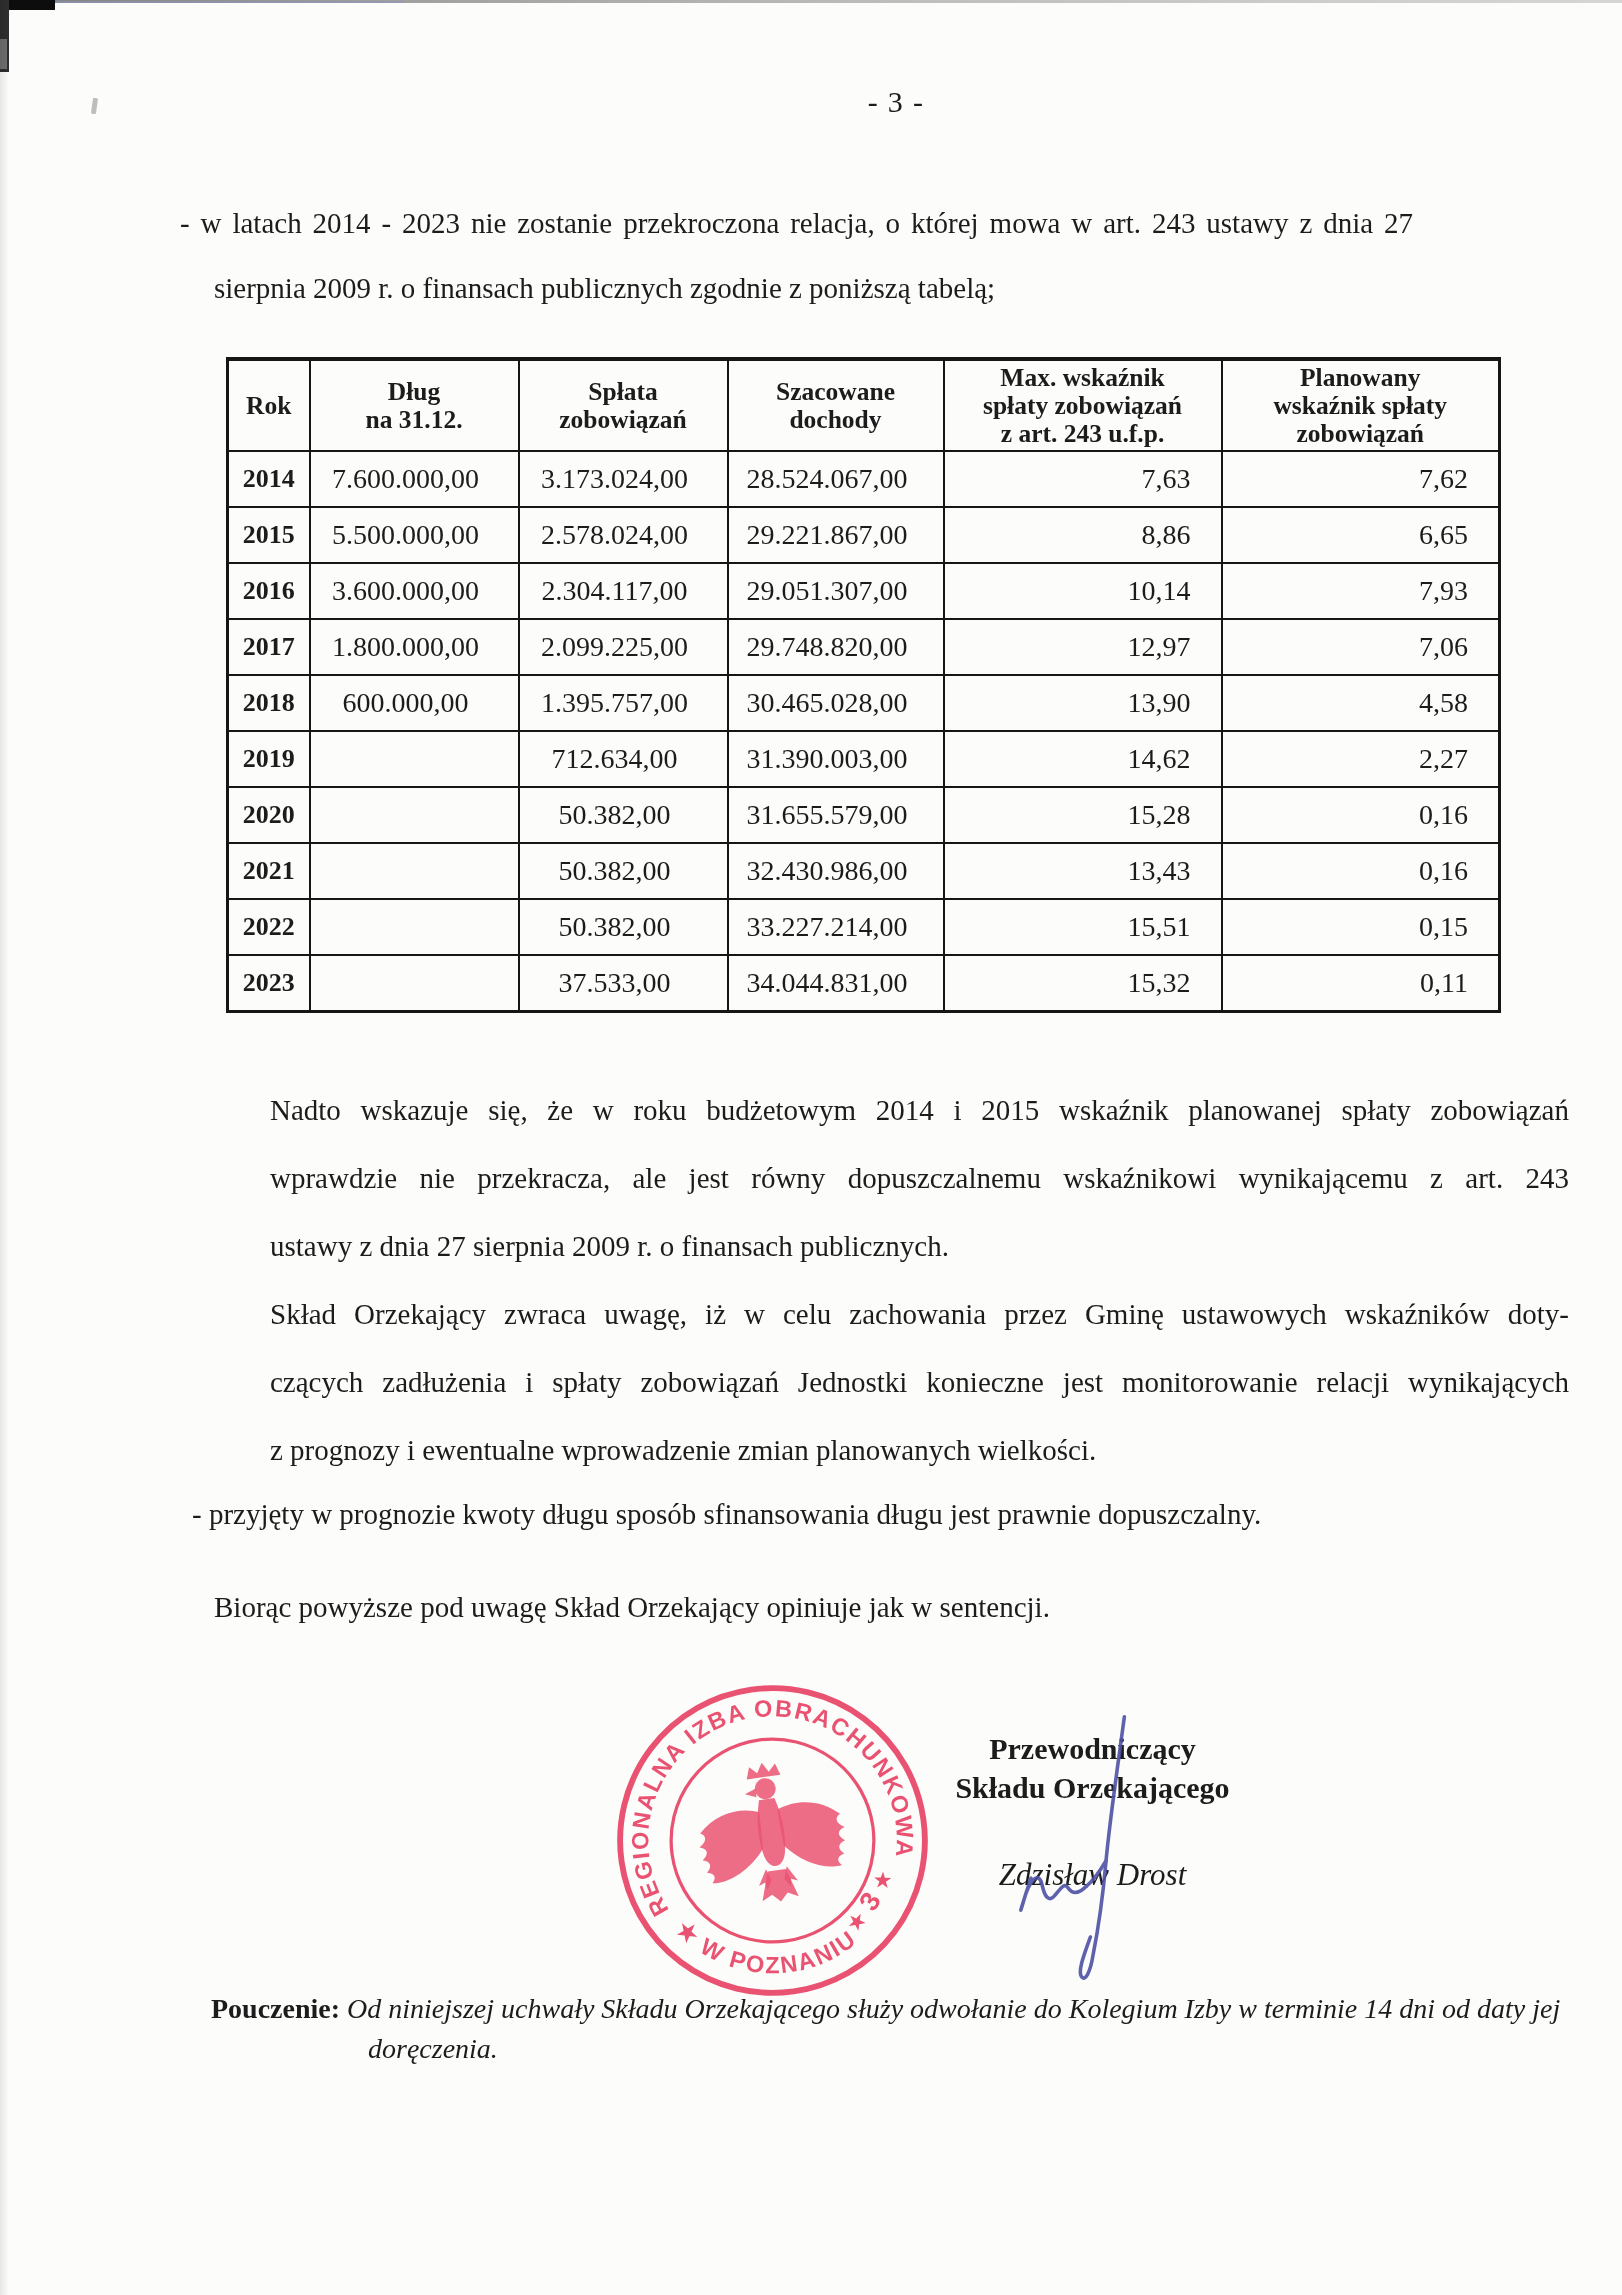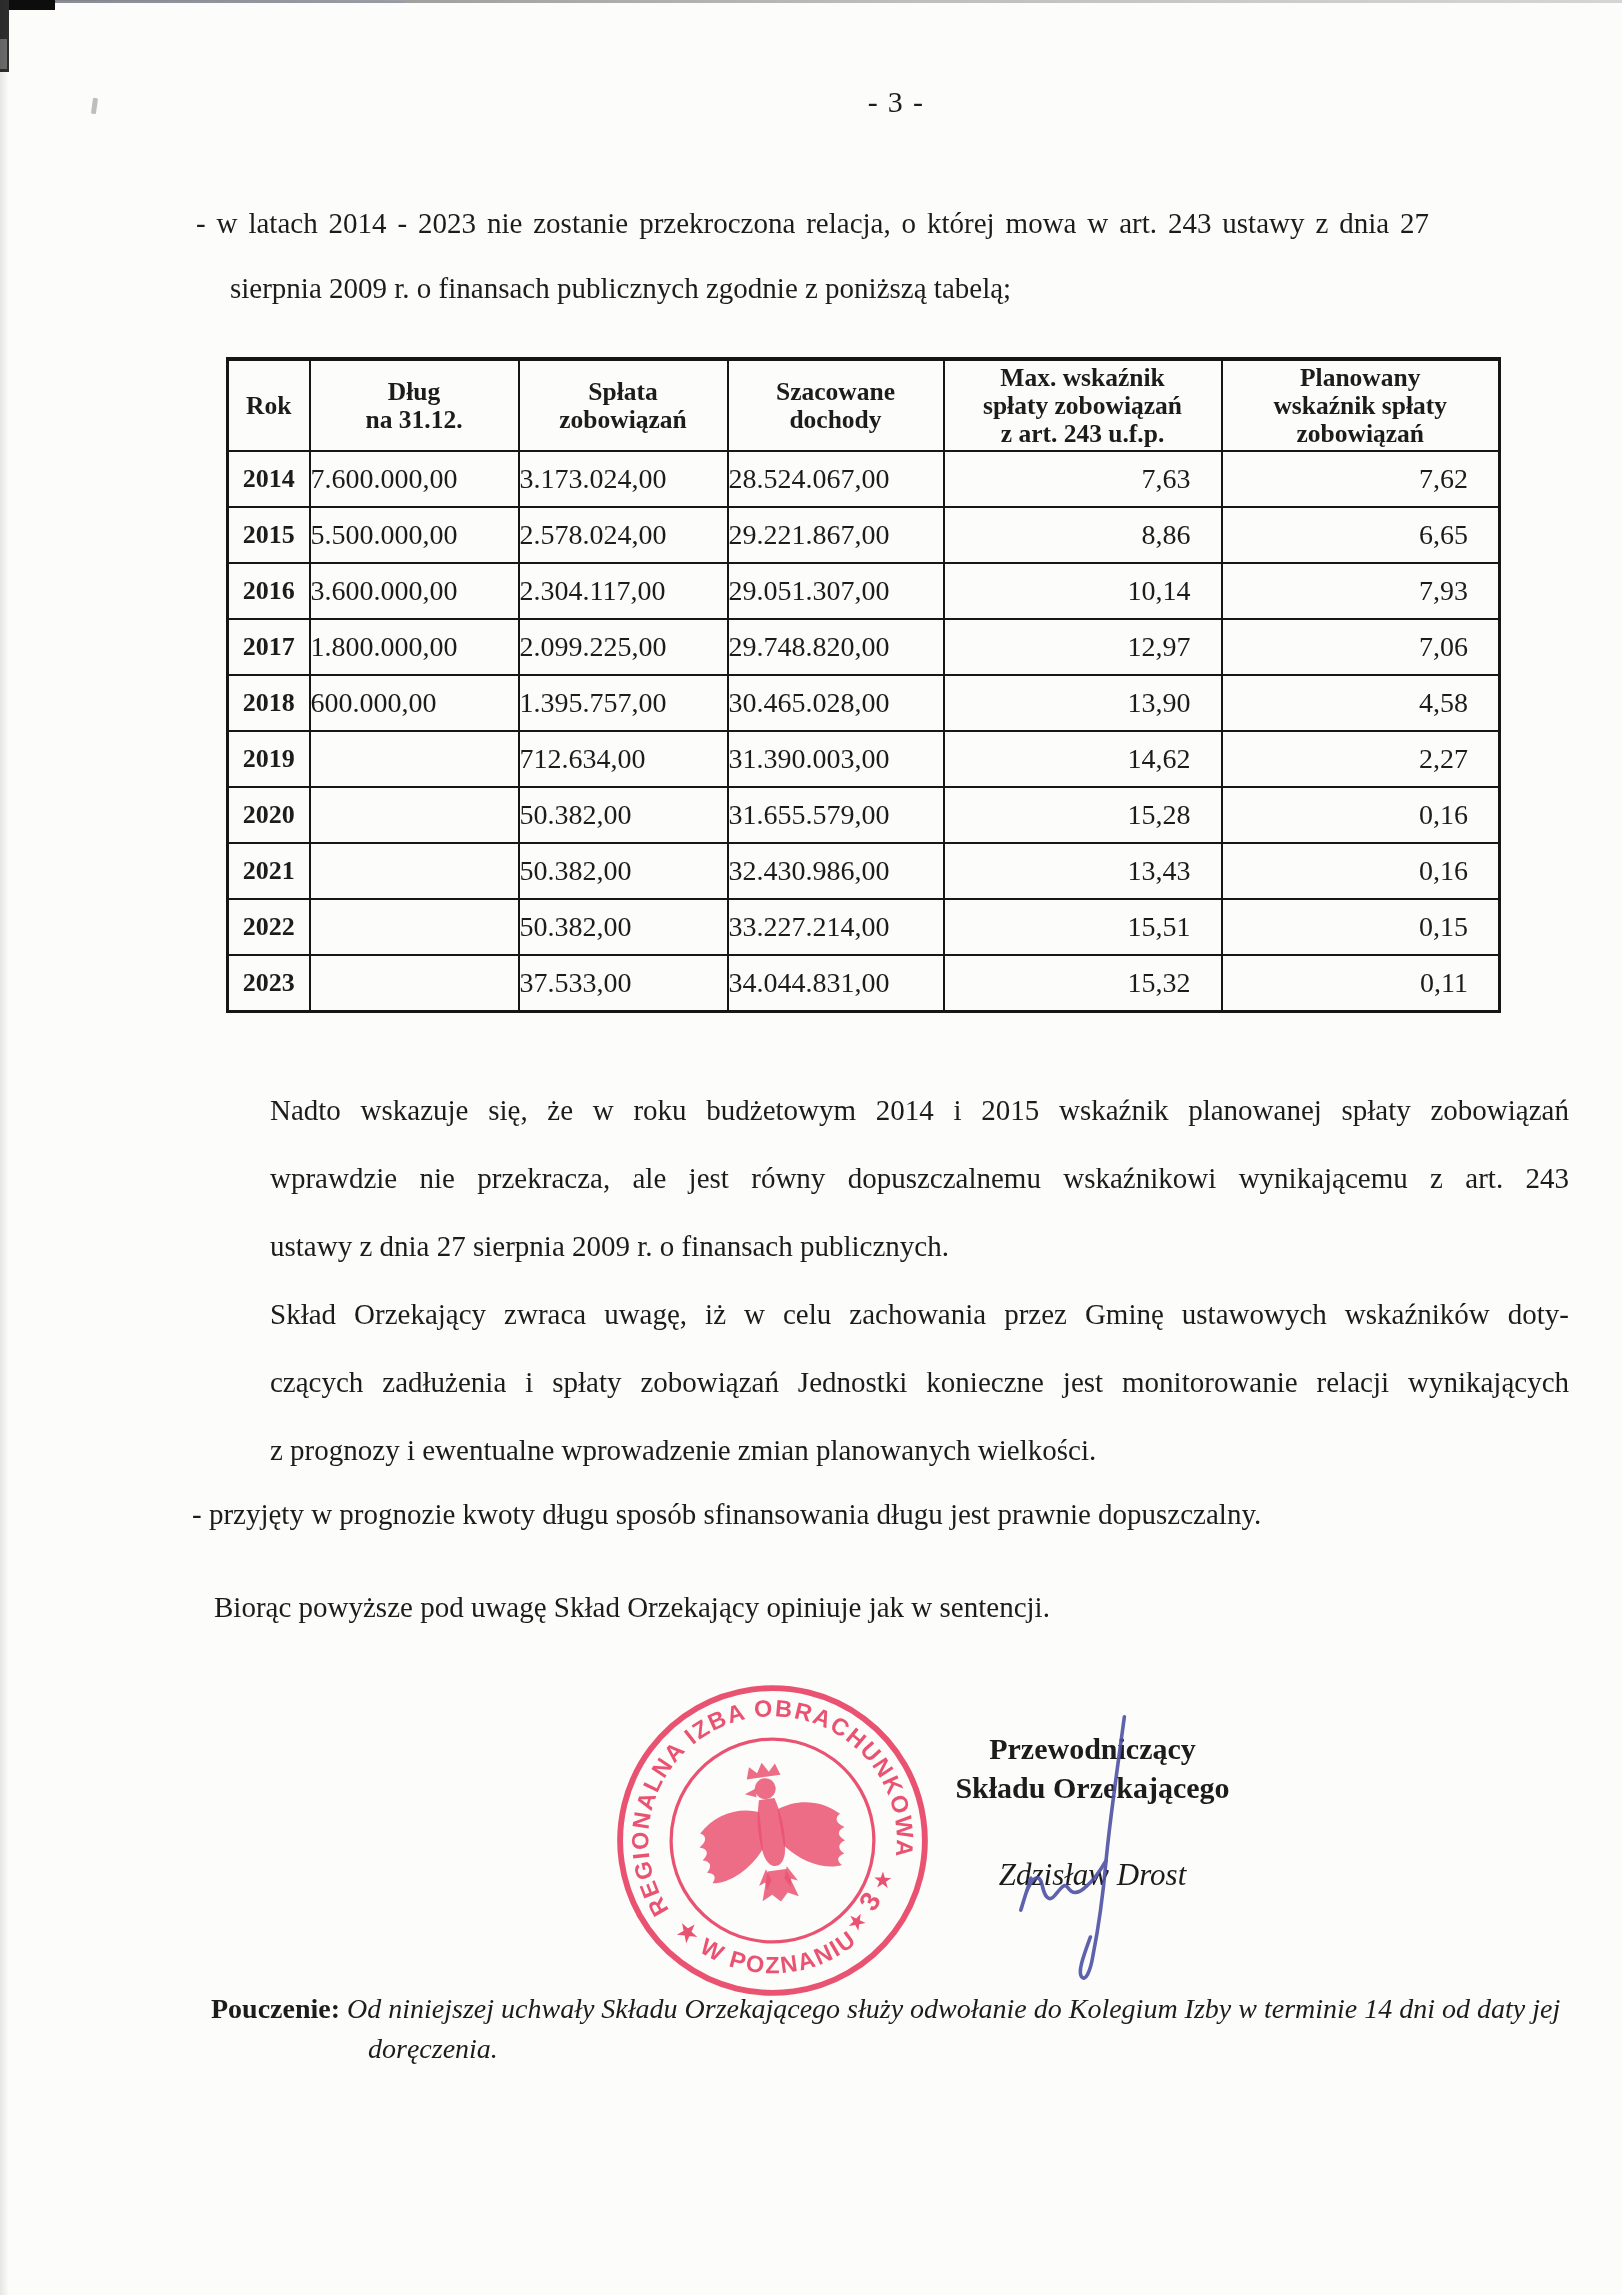--- a/index.html
+++ b/index.html
@@ -22,33 +22,33 @@
   .artifact-strip2{position:absolute;left:0;top:39px;width:6.5px;height:30px;background:#6e6e6e;}
   .artifact-blue{position:absolute;left:56px;top:1.3px;width:347px;height:2px;background:#8a97bd;opacity:.55;}
   .artifact-speck{position:absolute;left:92px;top:98px;width:5.2px;height:15.7px;background:#9c9c9c;
     opacity:.65;border-radius:1.3px;transform:rotate(8deg);}
   .left-shadow{position:absolute;left:0;top:0;width:9.2px;height:2295px;
     background:linear-gradient(to right,rgba(0,0,0,.09),rgba(0,0,0,0));}
 
   .page-number{position:absolute;left:811px;top:85px;width:170px;text-align:center;
     font-size:30px;letter-spacing:1.3px;}
 
-  .intro{position:absolute;left:196px;top:191px;width:1233px;font-size:29px;line-height:65px;}
+  .intro{position:absolute;left:180px;top:191px;width:1233px;font-size:29px;line-height:65px;}
   .intro .l1{text-align:justify;text-align-last:justify;}
   .intro .l2{margin-left:34px;}
 
   table.wpf{position:absolute;left:226px;top:357px;width:1273px;border-collapse:collapse;
     table-layout:fixed;font-size:28px;}
   table.wpf, table.wpf th, table.wpf td{border:2px solid #161616;}
   table.wpf{border-width:3.3px;border-top-width:4.6px;}
   table.wpf thead th{font-size:25.5px;font-weight:bold;line-height:28px;white-space:pre-line;
     height:85px;vertical-align:middle;text-align:center;padding:2.6px 3.9px;}
   table.wpf tbody tr{height:56px;}
   table.wpf tbody th{font-size:26px;font-weight:bold;text-align:center;vertical-align:middle;}
-  td.money{text-align:left;padding-right:17px;vertical-align:middle;}
+  td.money{text-align:center;padding-right:17px;vertical-align:middle;}
   td.ratio{text-align:right;padding-right:30px;vertical-align:middle;}
 
   .bodytext{position:absolute;left:270px;top:1076px;width:1299px;font-size:29px;line-height:68px;}
   .bodytext .just{text-align:justify;text-align-last:justify;}
 
   .dash-item{position:absolute;left:192px;top:1498px;width:1309px;font-size:29px;}
   .closing{position:absolute;left:214px;top:1591px;width:1309px;font-size:29px;}
 
   .stamp-wrap{position:absolute;left:609px;top:1677px;width:327px;height:327px;z-index:2;}
   .stamp-wrap svg{width:100%;height:100%;}

